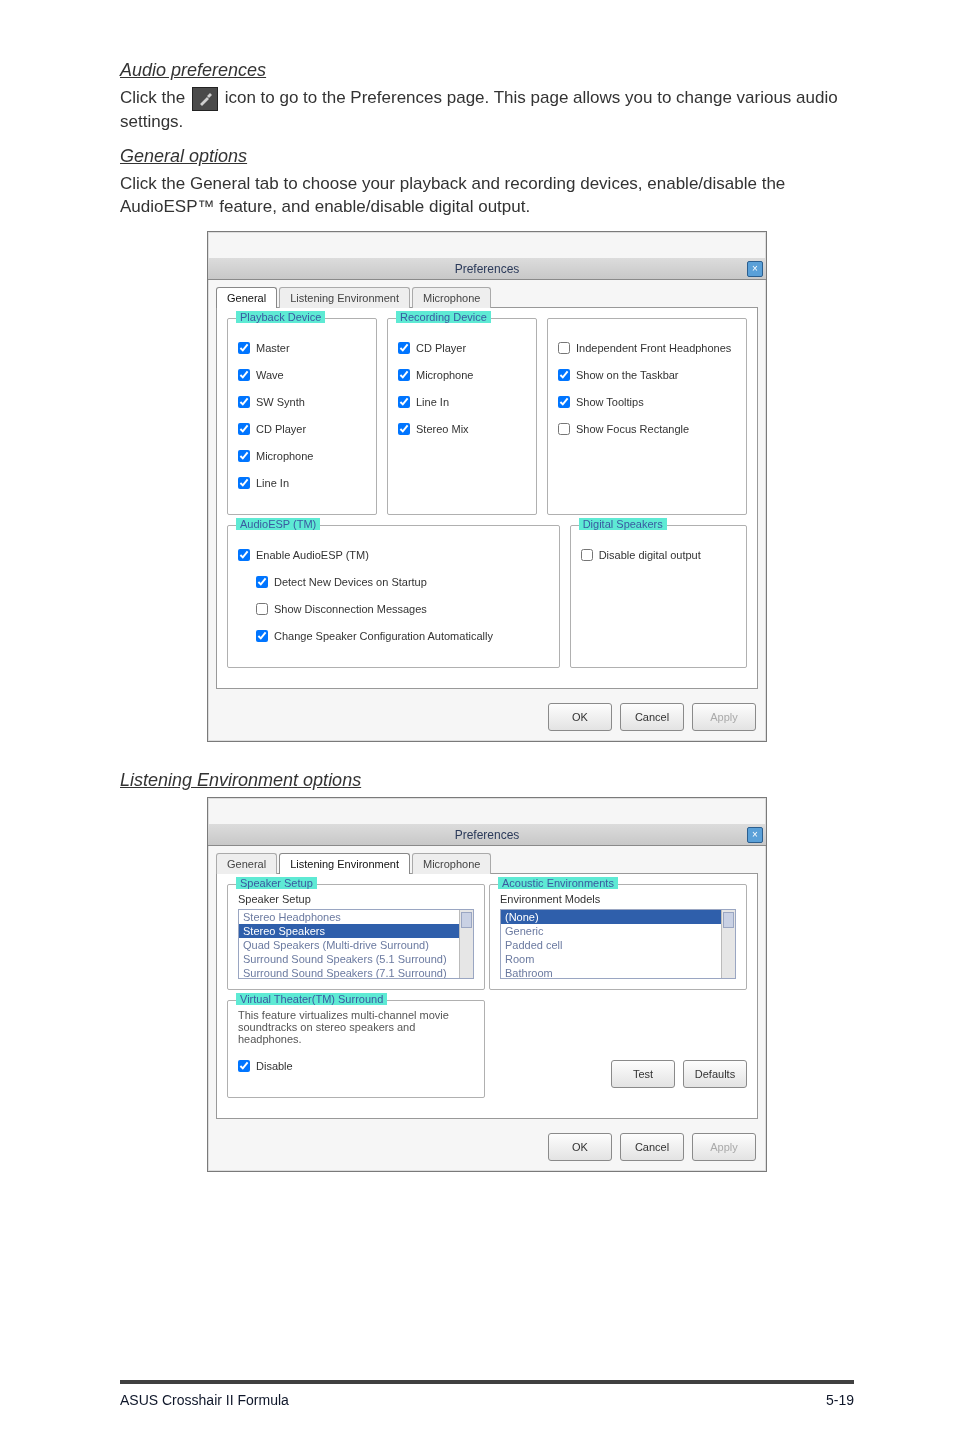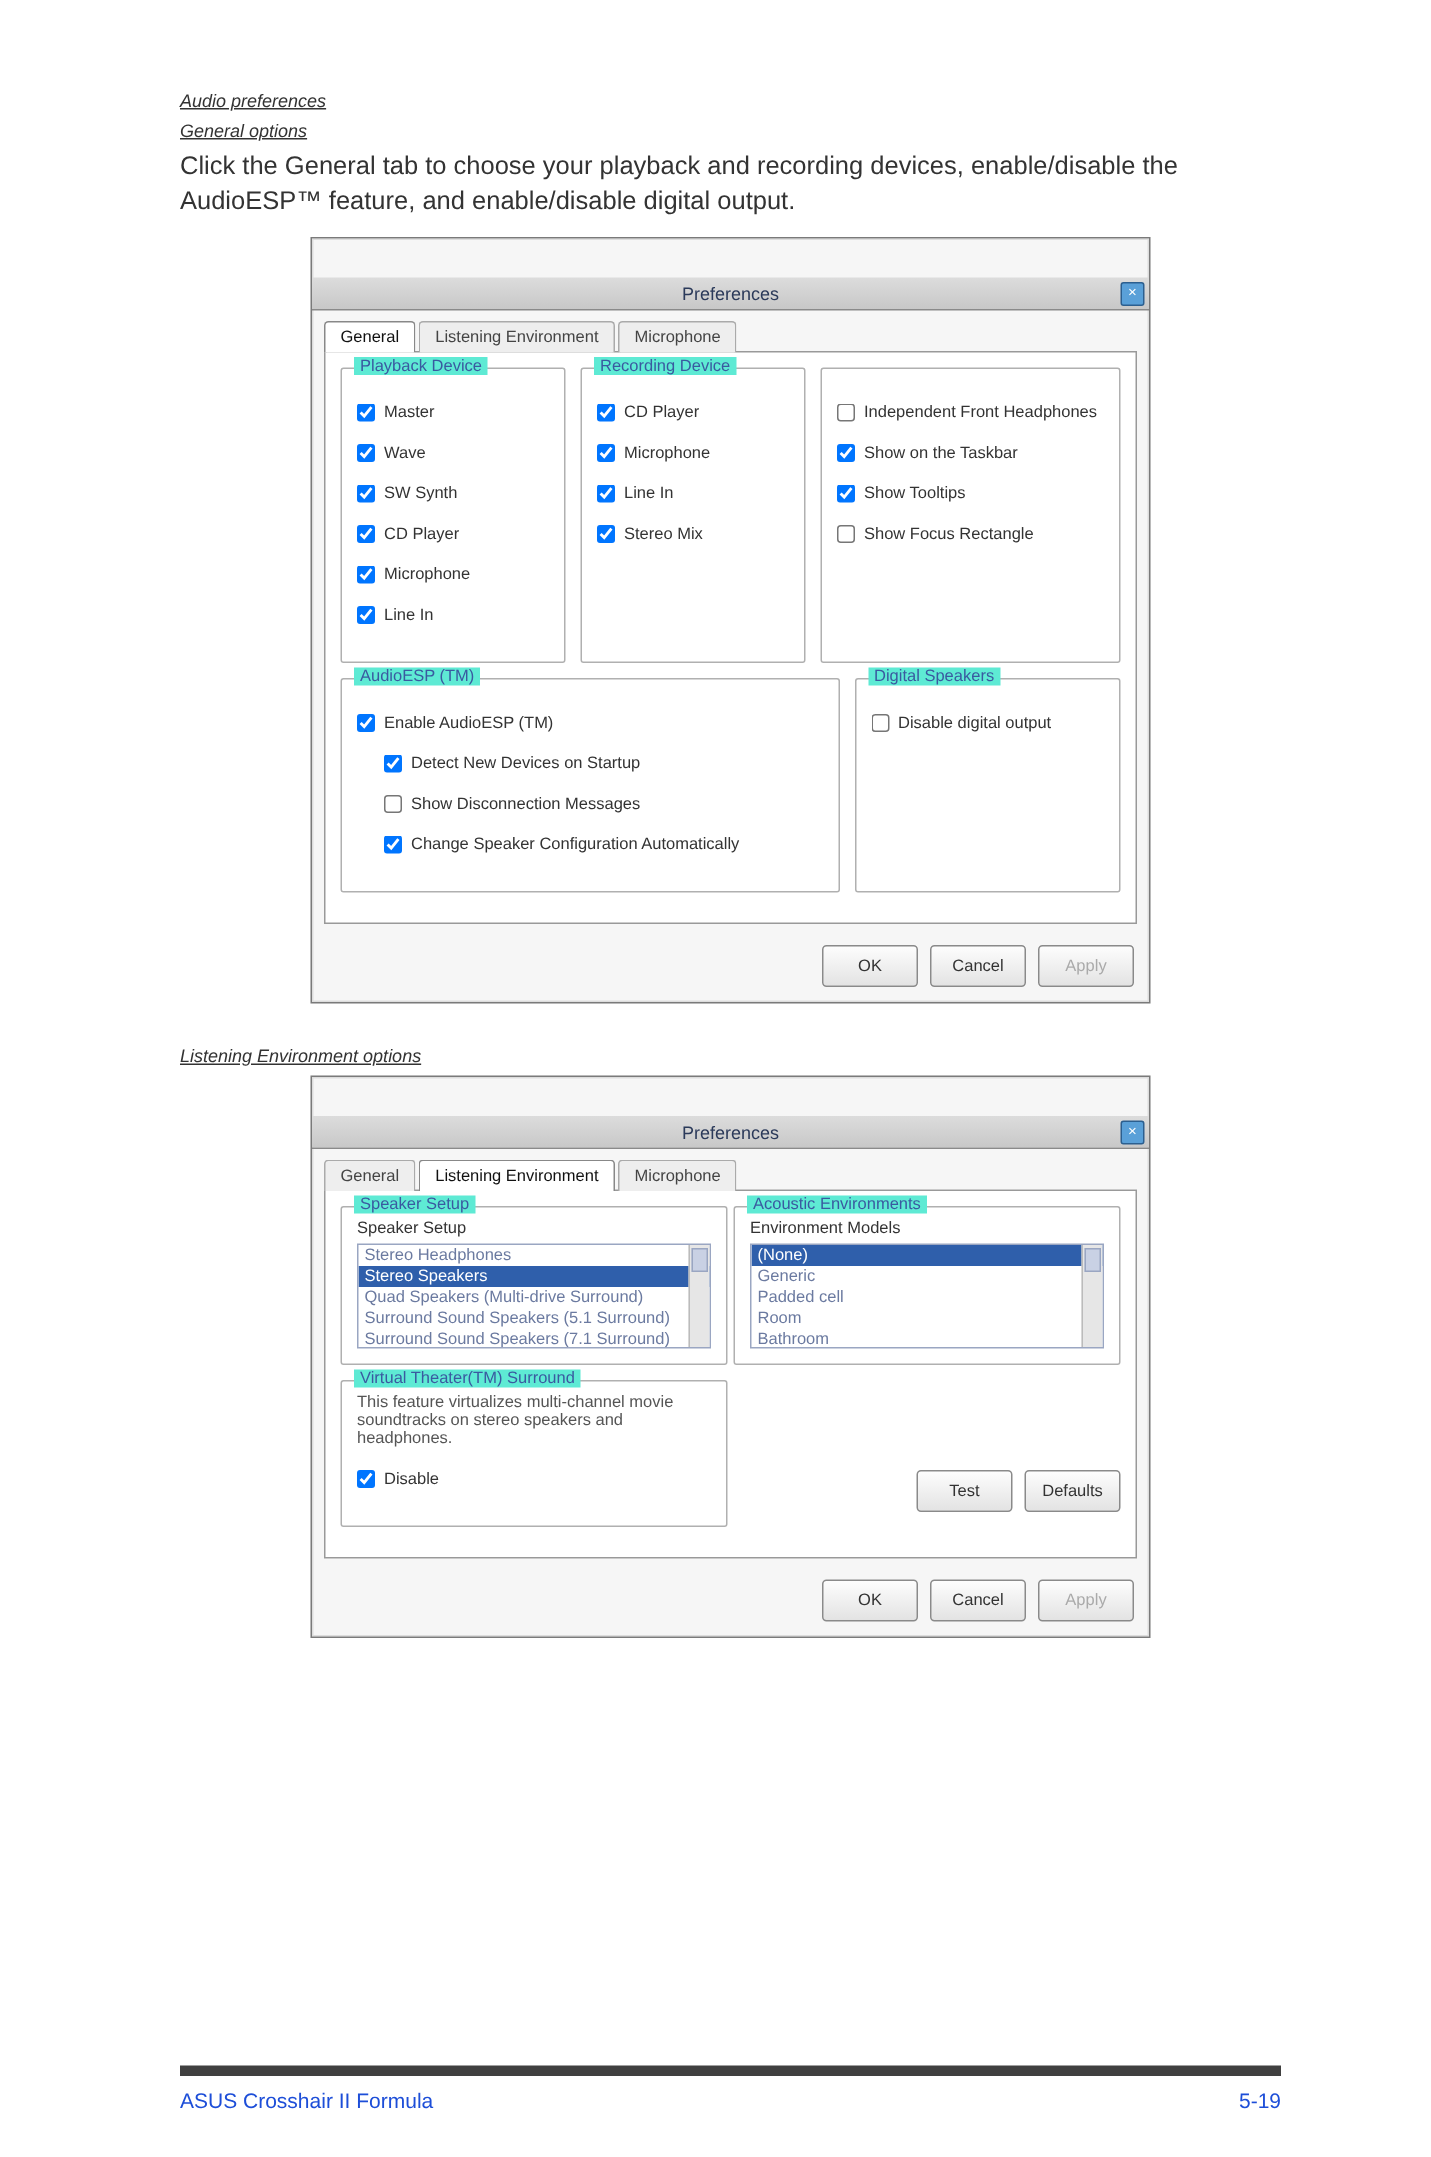--- a/index.html
+++ b/index.html
@@ -1,18 +1,18 @@
 <!DOCTYPE html>
 <html><head>
 <meta charset="utf-8">
 <style>
   * { box-sizing: border-box; margin: 0; padding: 0; }
   html, body { width: 954px; height: 1438px; background: #fff; font-family: Arial, Helvetica, sans-serif; color: #222; }
   .page { width: 954px; height: 1438px; padding: 60px 100px 40px 120px; position: relative; }
-  .section-heading { font-style: italic; text-decoration: underline; font-size: 12px; margin-bottom: 6px; color: #333; }
+  .section-heading { font-style: italic; text-decoration: underline; font-size: 18px; margin-bottom: 6px; color: #333; }
   .body-text { font-size: 17px; line-height: 1.35; color: #333; margin-bottom: 12px; }
   .inline-icon {
     display: inline-block; width: 26px; height: 24px; background: #4a4a4a;
     vertical-align: middle; margin: 0 2px; position: relative; border: 1px solid #222;
   }
   .inline-icon svg { position: absolute; top: 2px; left: 4px; }
   .dialog-wrap { display: flex; justify-content: center; margin: 6px 0 28px 0; }
   .dialog {
     width: 560px; border: 1px solid #7a7a7a; background: #f6f6f6;
     font-size: 11px; color: #333; box-shadow: 0 0 0 1px #ddd inset;
@@ -63,31 +63,40 @@
   }
   .listbox .item { padding: 1px 4px; color: #6b7aa0; }
   .listbox .item.sel { background: #2f5fab; color: #fff; }
   .listbox .scroll { position:absolute; right:0; top:0; bottom:0; width:14px; background:#e6e6e6; border-left:1px solid #bbb;}
   .listbox .scroll .thumb { position:absolute; left:1px; right:1px; height:16px; background:#c9d1e4; border:1px solid #9aa6c2;}
   .dualcol { display:flex; gap:4px; }
   .dualcol > div { flex:1; }
   .small-label { font-size:11px; color:#333; margin-bottom:4px; }
   .footer {
     position: absolute; left: 0; right: 0; bottom: 30px;
-    border-top: 7px solid #404040; padding-top: 8px;
-    display: flex; justify-content: space-between; font-size: 14px; color: #1d4ed8;
+    border-top: 4px solid #404040; padding-top: 8px;
+    display: flex; justify-content: space-between; font-size: 14px; color: #0f172a;
     margin: 0 100px 0 120px;
   }
 </style>
 </head>
 <body>
 
 <div class="page">
 
   <div class="section-heading">Audio preferences</div>
+  <p class="body-text">
+    <span>Click the </span>
+    <span class="inline-icon">
+      <svg width="18" height="18" viewBox="0 0 18 18">
+          <path d="M3 14 L10 7 L12 9 L5 16 Z M10 6 L13 3 L15 5 L12 8 Z" fill="#d0d0d0" stroke="#888" stroke-width="0.6"></path>
+        </svg>
+    </span>
+    <span> icon to go to the Preferences page. This page allows you to change various audio settings.</span>
+  </p>
 
   <div class="section-heading">General options</div>
   <p class="body-text">Click the General tab to choose your playback and recording devices, enable/disable the AudioESP™ feature, and enable/disable digital output.</p>
 
   <div class="dialog-wrap">
     <div class="dialog">
       <div class="titlebar">
         <span>Preferences</span>
         <span class="close">×</span>
       </div>

